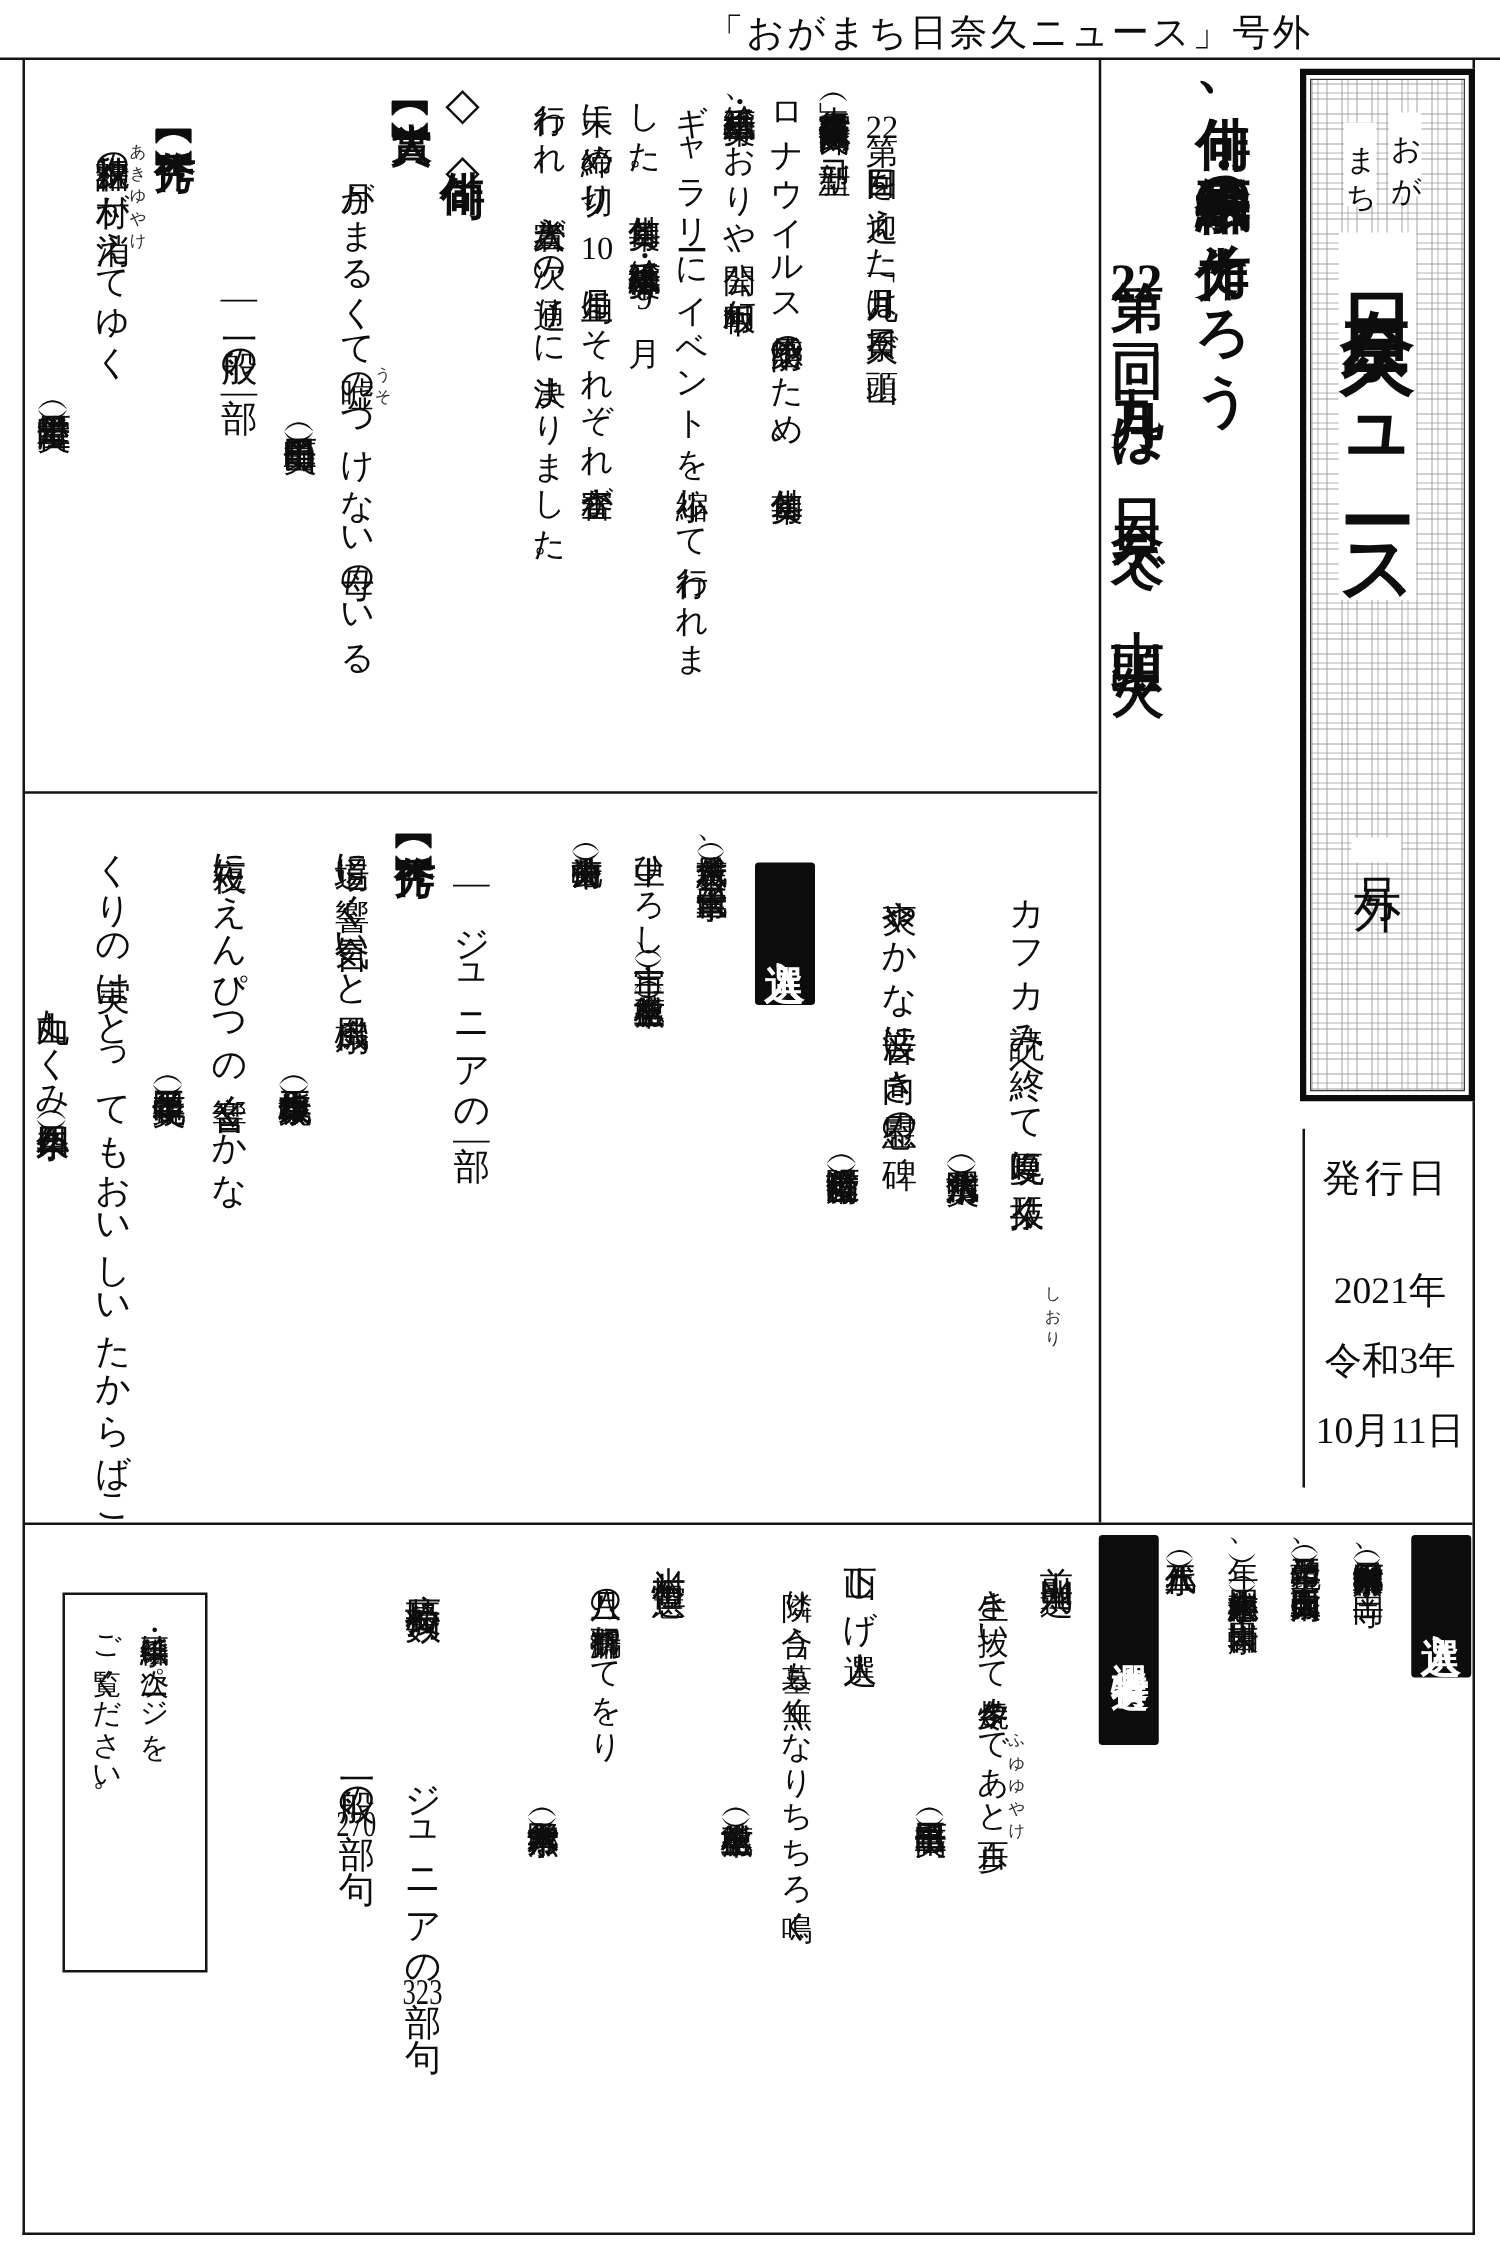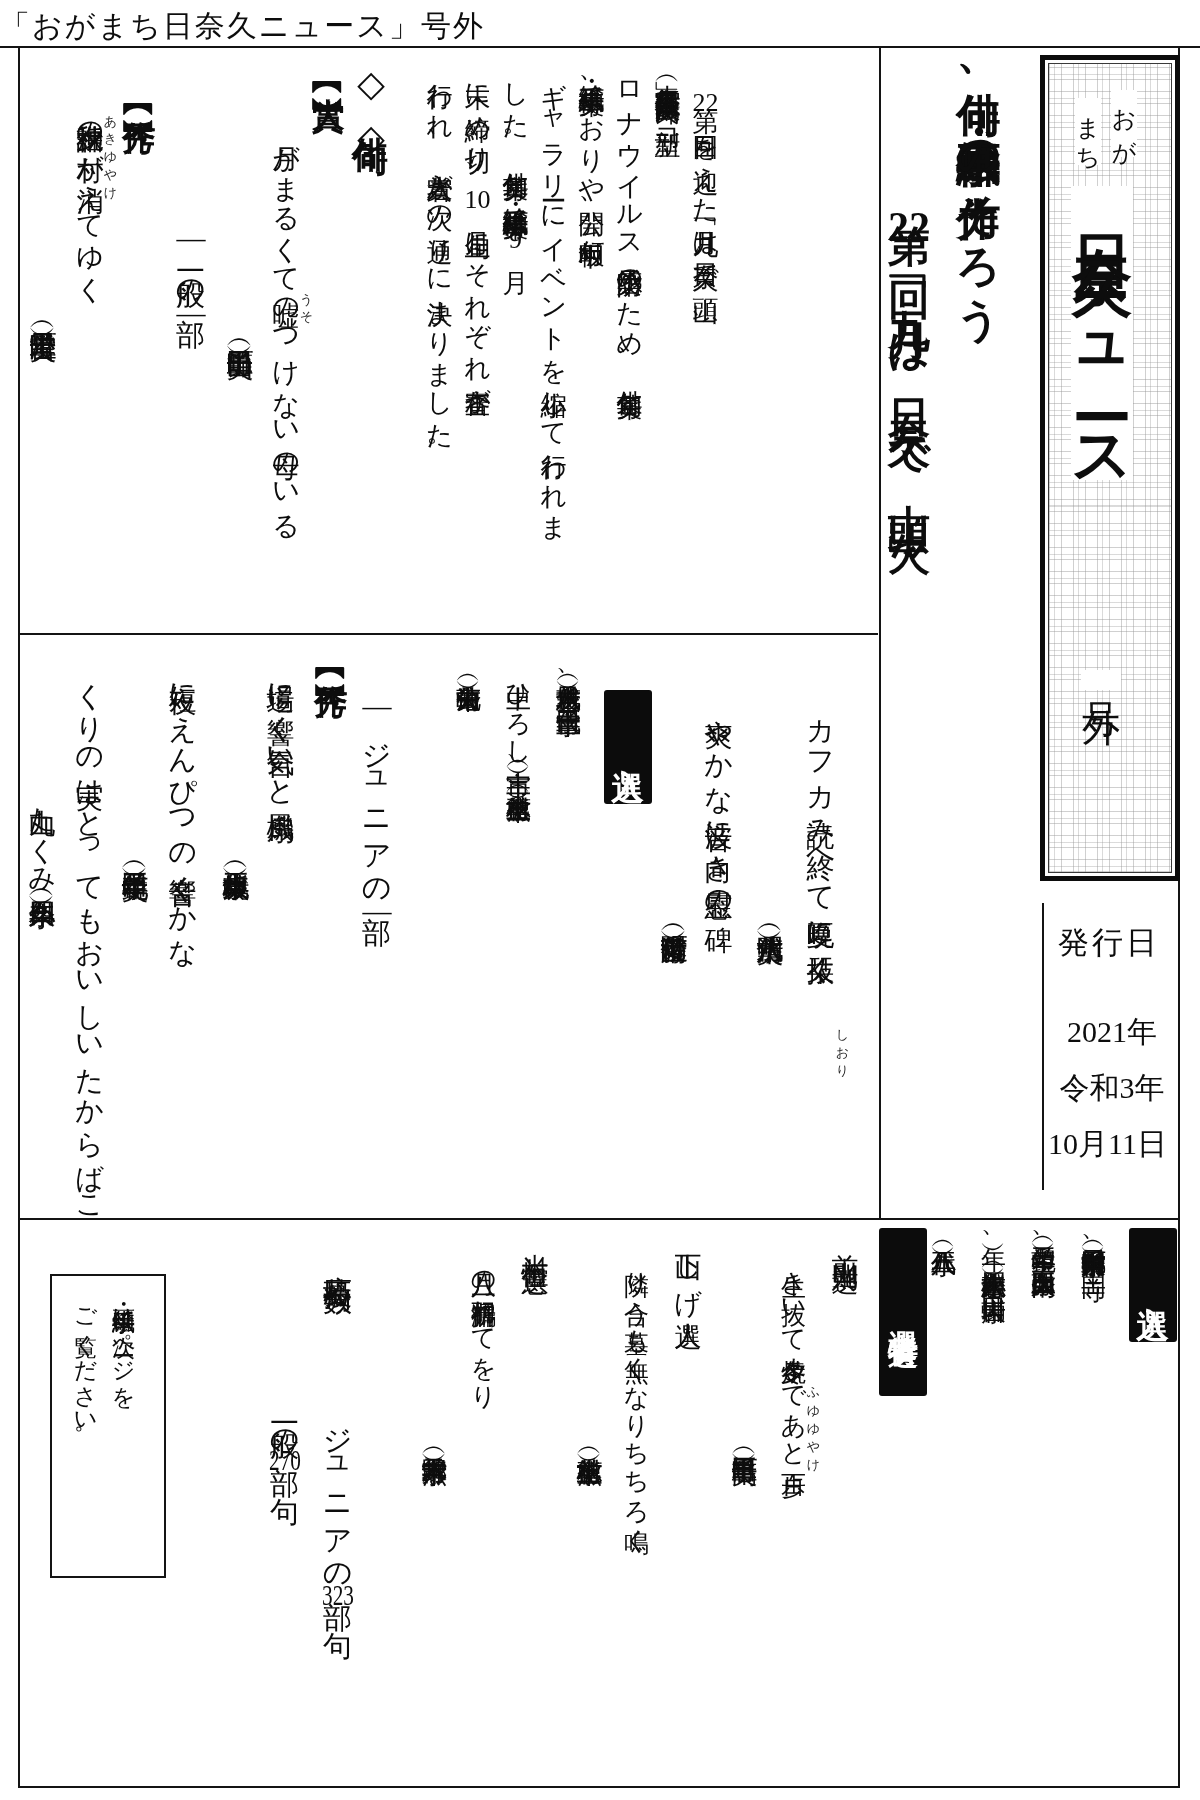--- a/index.html
+++ b/index.html
@@ -47,42 +47,42 @@
   #notice-box{
     position:absolute;left:50px;top:1274px;width:116px;height:304px;
     box-sizing:border-box;border:2px solid #141414;background:#fff;
   }
 </style>
 </head>
 <body>
 
 <div id="page">
 
-  <div class="h" style="left:0;top:6px;width:1050px;text-align:left;font-size:30px;letter-spacing:2px;">「おがまち日奈久ニュース」号外</div>
+  <div class="h" style="left:0;top:6px;width:1050px;text-align:right;font-size:30px;letter-spacing:2px;">「おがまち日奈久ニュース」号外</div>
 
   <div class="rule" style="left:0;top:46px;width:1200px;height:2px;"></div>
   <div style="position:absolute;left:18px;top:47px;width:1162px;height:1741px;box-sizing:border-box;border:2px solid #141414;border-top:none;"></div>
   <div class="rule" style="left:879px;top:47px;width:2px;height:1171px;"></div>
   <div class="rule" style="left:20px;top:633px;width:858px;height:2px;"></div>
   <div class="rule" style="left:20px;top:1218px;width:1158px;height:2px;"></div>
   <div class="rule" style="left:1042px;top:903px;width:2px;height:287px;"></div>
 
   <div id="masthead">
     <div id="masthead-inner">
       <div class="v mh-txt" style="left:62px;top:26px;font-size:24px;letter-spacing:4px;">おが</div>
       <div class="v mh-txt" style="left:26px;top:34px;font-size:24px;letter-spacing:4px;">まち</div>
       <div class="v mh-txt" style="left:22px;top:122px;font-size:60px;font-weight:bold;letter-spacing:12px;">日奈久ニュース</div>
       <div class="v mh-txt" style="left:32px;top:606px;font-size:38px;letter-spacing:8px;">号外</div>
     </div>
   </div>
 
   <div class="h" style="left:1058px;top:922px;font-size:31px;letter-spacing:3px;">発行日</div>
   <div class="h" style="left:1048px;top:1012px;width:128px;text-align:center;font-size:30px;">2021年</div>
   <div class="h" style="left:1048px;top:1068px;width:128px;text-align:center;font-size:30px;">令和3年</div>
-  <div class="h" style="left:1048px;top:1124px;width:128px;text-align:left;font-size:30px;">10月11日</div>
+  <div class="h" style="left:1048px;top:1124px;width:128px;text-align:center;font-size:30px;">10月11日</div>
 
   <div class="v" style="left:956px;top:58px;font-size:44px;font-weight:bold;letter-spacing:1px;">俳句、絵手紙・俳画の力作そろう</div>
   <div class="v" style="left:888px;top:192px;font-size:42px;font-weight:bold;letter-spacing:14px;">第<span class="tcy">22</span>回「九月は日奈久で山頭火」</div>
 
   <div class="v" style="left:692px;top:88px;font-size:26px;letter-spacing:1px;">第<span class="tcy">22</span>回目を迎えた「九月は日奈久で山頭</div>
   <div class="v" style="left:654px;top:64px;font-size:26px;letter-spacing:1px;">火」（実行委員長今田徳次郎氏）は新型コ</div>
   <div class="v" style="left:616px;top:64px;font-size:26px;letter-spacing:1px;">ロナウイルス感染予防のため、俳句募集と</div>
   <div class="v" style="left:578px;top:64px;font-size:26px;letter-spacing:1px;">絵手紙・俳画募集、おりや公開、句板町中</div>
   <div class="v" style="left:540px;top:64px;font-size:26px;letter-spacing:1px;">ギャラリーにイベントを縮小して行われま</div>
   <div class="v" style="left:502px;top:64px;font-size:26px;letter-spacing:1px;">した。俳句募集と絵手紙・俳画募集は<span class="tcy">9</span>月</div>

